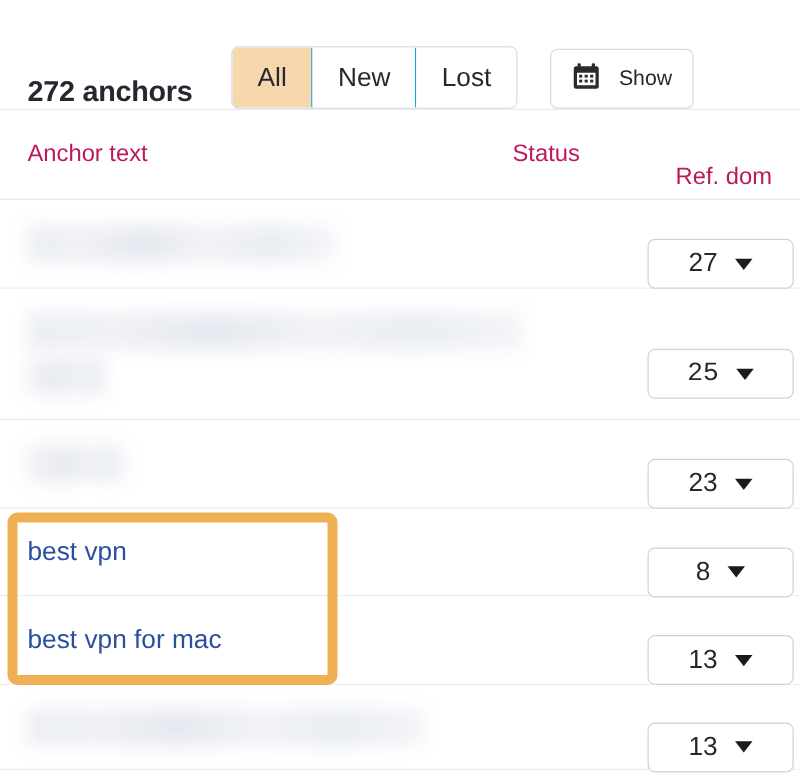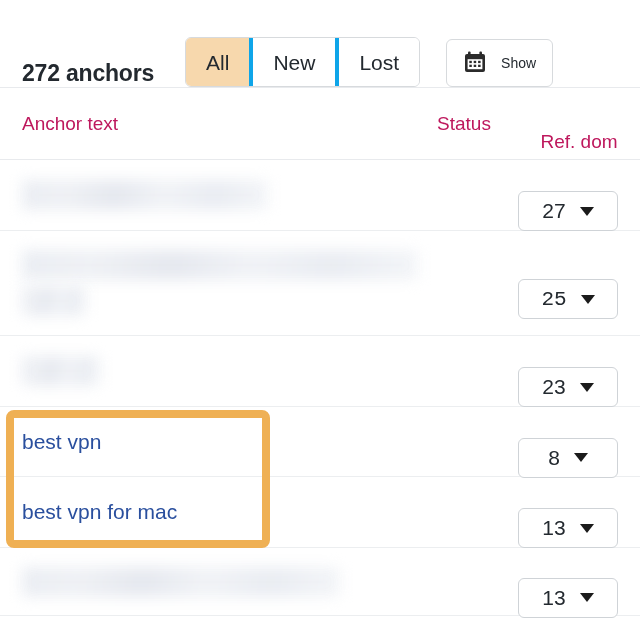--- a/index.html
+++ b/index.html
@@ -47,41 +47,41 @@
   }
   .seg-btn {
     display: flex;
     align-items: center;
     justify-content: center;
     padding: 0 20px;
     font-size: 21px;
     color: #23292f;
     background: #fff;
     border: none;
-    border-right: 4px solid #0ea5e9;
+    border-right: 1px solid #0ea5e9;
     cursor: pointer;
     font-family: inherit;
     line-height: 1;
     height: 100%;
     box-sizing: border-box;
   }
   .seg-btn:last-child { border-right: none; }
   .seg-btn.active { background: #f7d8ad; }
 
   
   .date-btn {
     display: inline-flex;
     align-items: center;
     gap: 14px;
     height: 48px;
     padding: 0 16px;
     border: 1px solid #d7dadd;
     border-radius: 6px;
     background: #fff;
-    font-size: 14px;
+    font-size: 17px;
     color: #23292f;
     cursor: pointer;
     font-family: inherit;
     box-sizing: border-box;
     flex: none;
   }
   .cal-icon { display: block; flex: none; }
 
   
   .table { width: 100%; }
@@ -92,21 +92,21 @@
     border-bottom: 1px solid #e8eaed;
     box-sizing: border-box;
   }
   .th {
     font-size: 19px;
     font-weight: normal;
     color: #be185d;
     white-space: nowrap;
   }
   .col-anchor { width: 410px; padding-left: 22px; box-sizing: border-box; }
-  .col-status { width: 108px; box-sizing: border-box; text-align: center; }
+  .col-status { width: 108px; box-sizing: border-box; text-align: left; }
   .col-refdom { width: 122px; box-sizing: border-box; text-align: center; margin-top: 36px; }
 
   .row {
     display: flex;
     align-items: center;
     border-bottom: 1px solid #eceef0;
     box-sizing: border-box;
   }
   .cell-anchor {
     width: 410px;
@@ -138,21 +138,21 @@
     white-space: nowrap;
     cursor: pointer;
   }
 
   
   .dropdown {
     display: inline-flex;
     align-items: center;
     justify-content: center;
     gap: 14px;
-    width: 100px;
+    width: 117px;
     height: 40px;
     border: 1px solid #cfd3d7;
     border-radius: 6px;
     background: #fff;
     font-size: 21px;
     color: #23292f;
     cursor: pointer;
     font-family: inherit;
     box-sizing: border-box;
     margin-top: 32px;

